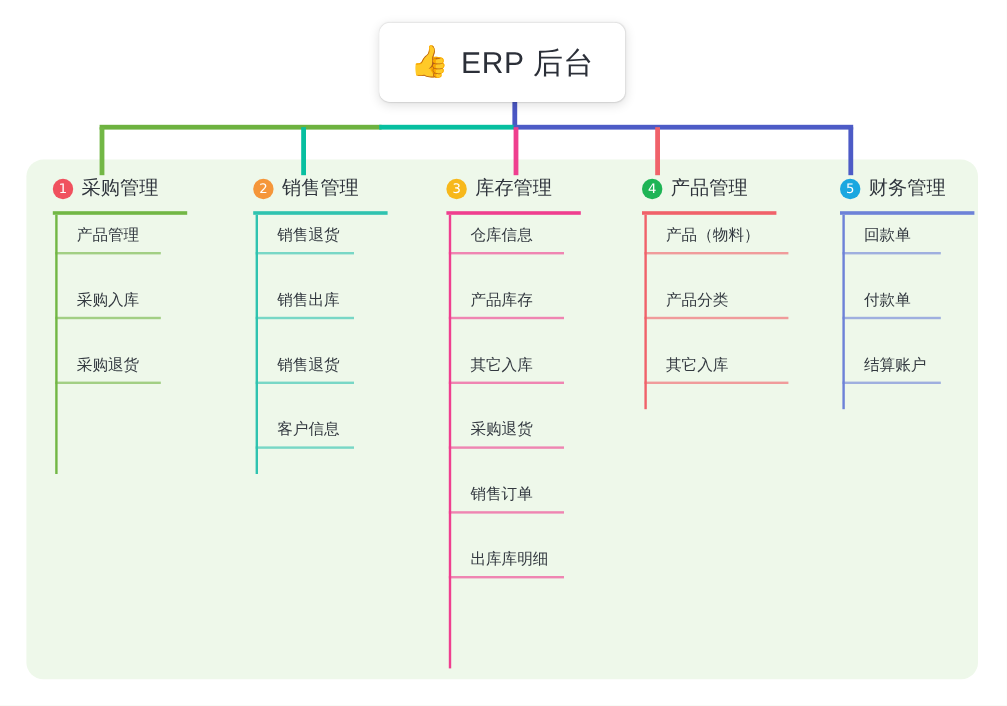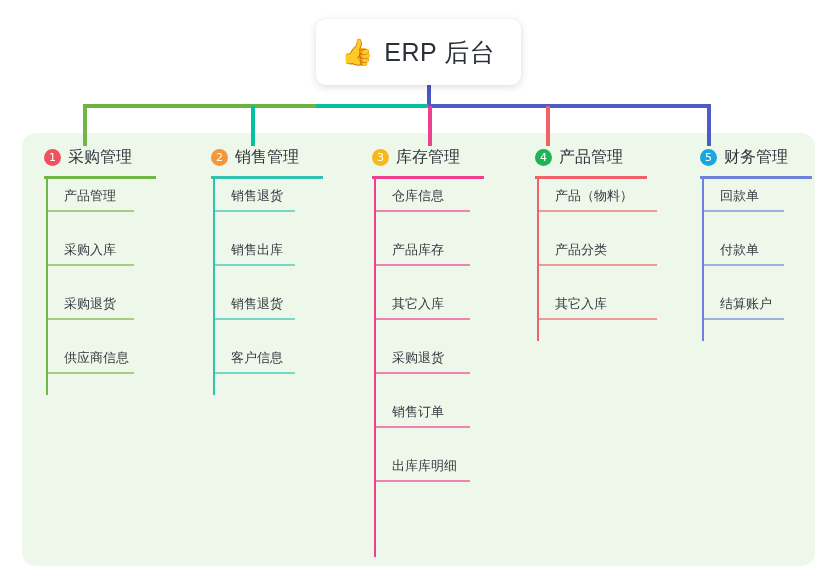--- a/index.html
+++ b/index.html
@@ -101,24 +101,20 @@
             <div class="item-rule" style="background: rgb(114, 183, 69); opacity: 0.62; width: 88px;"></div>
           </div>
           <div class="item">
             <span class="item-label">采购入库</span>
             <div class="item-rule" style="background: rgb(114, 183, 69); opacity: 0.62; width: 88px;"></div>
           </div>
           <div class="item">
             <span class="item-label">采购退货</span>
             <div class="item-rule" style="background: rgb(114, 183, 69); opacity: 0.62; width: 88px;"></div>
           </div>
-          <div class="item">
-            <span class="item-label">供应商信息</span>
-            <div class="item-rule" style="background: rgb(114, 183, 69); opacity: 0.62; width: 88px;"></div>
-          </div>
         </div>
       </div>
       <div class="col" style="left: 211px; top: 146px;">
         <div class="col-head">
           <span class="badge" style="background: rgb(245, 150, 58);">2</span>
           <span class="col-title">销售管理</span>
         </div>
         <div class="head-rule" style="background: rgb(47, 195, 176); width: 112px;"></div>
         <div class="items">
           <div class="spine" style="background: rgb(47, 195, 176); height: 216px;"></div>

